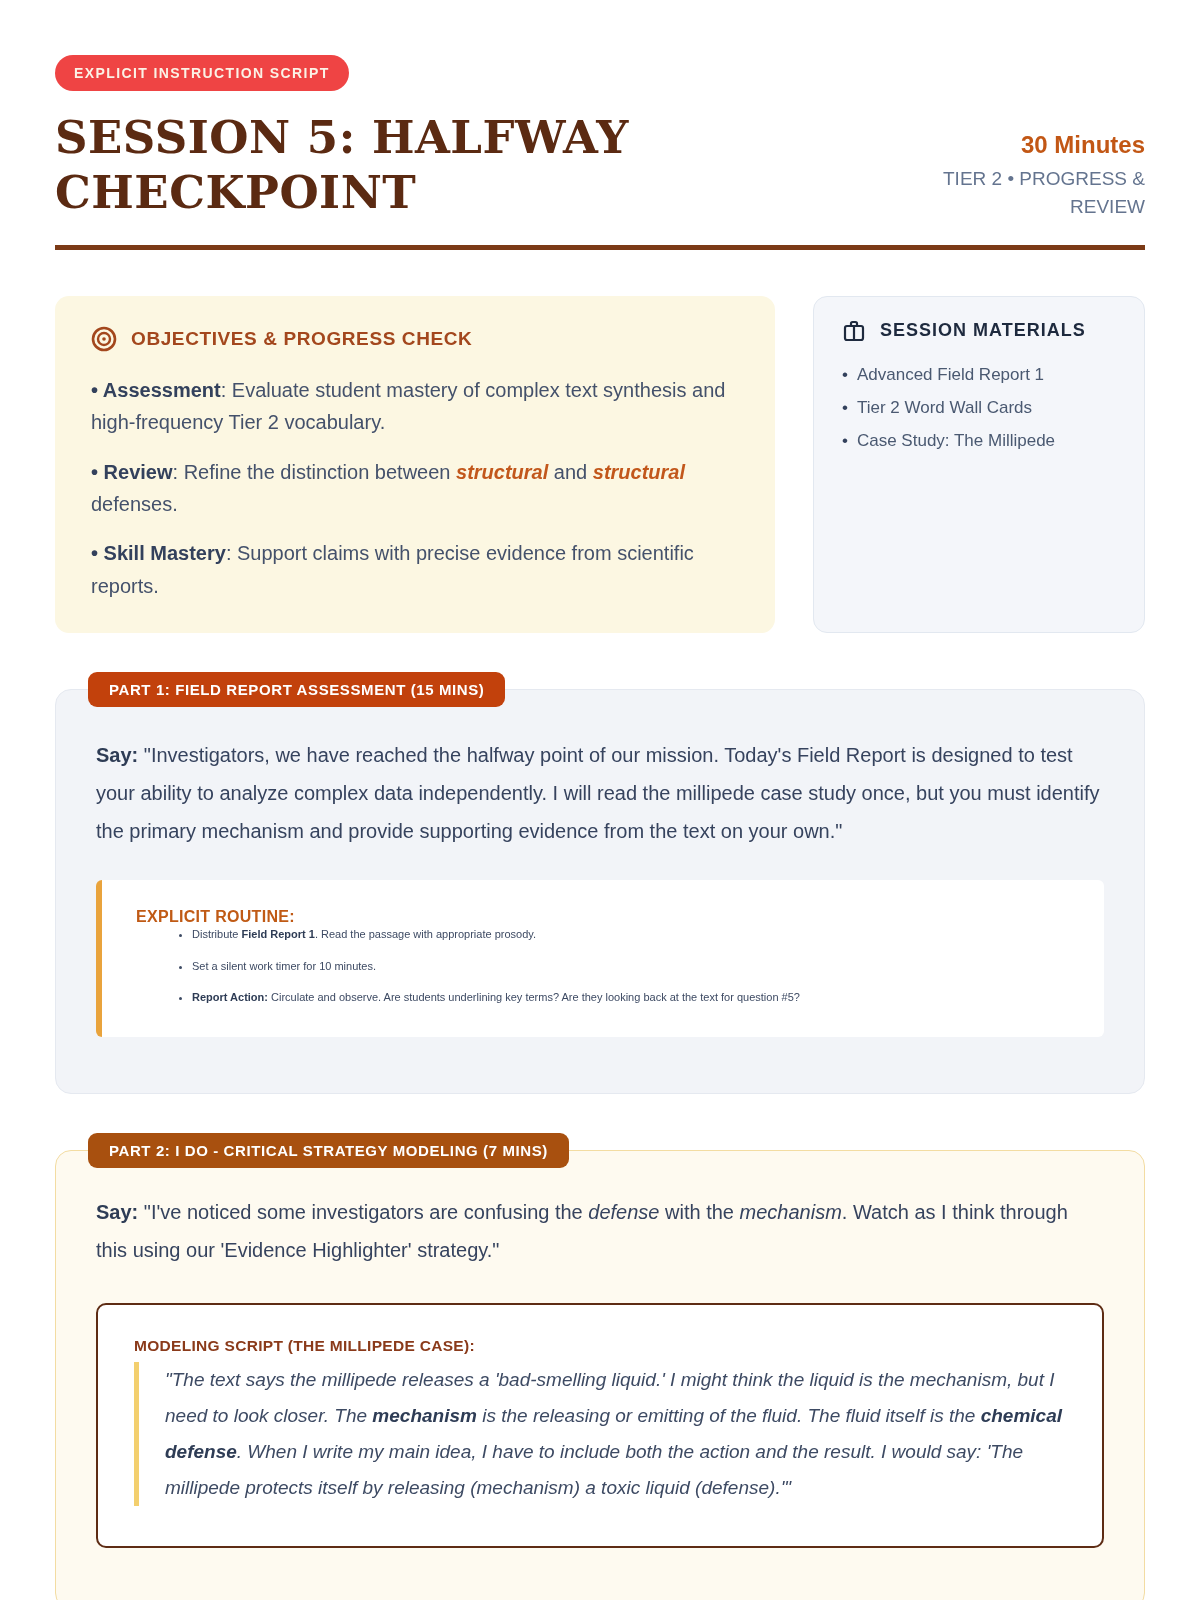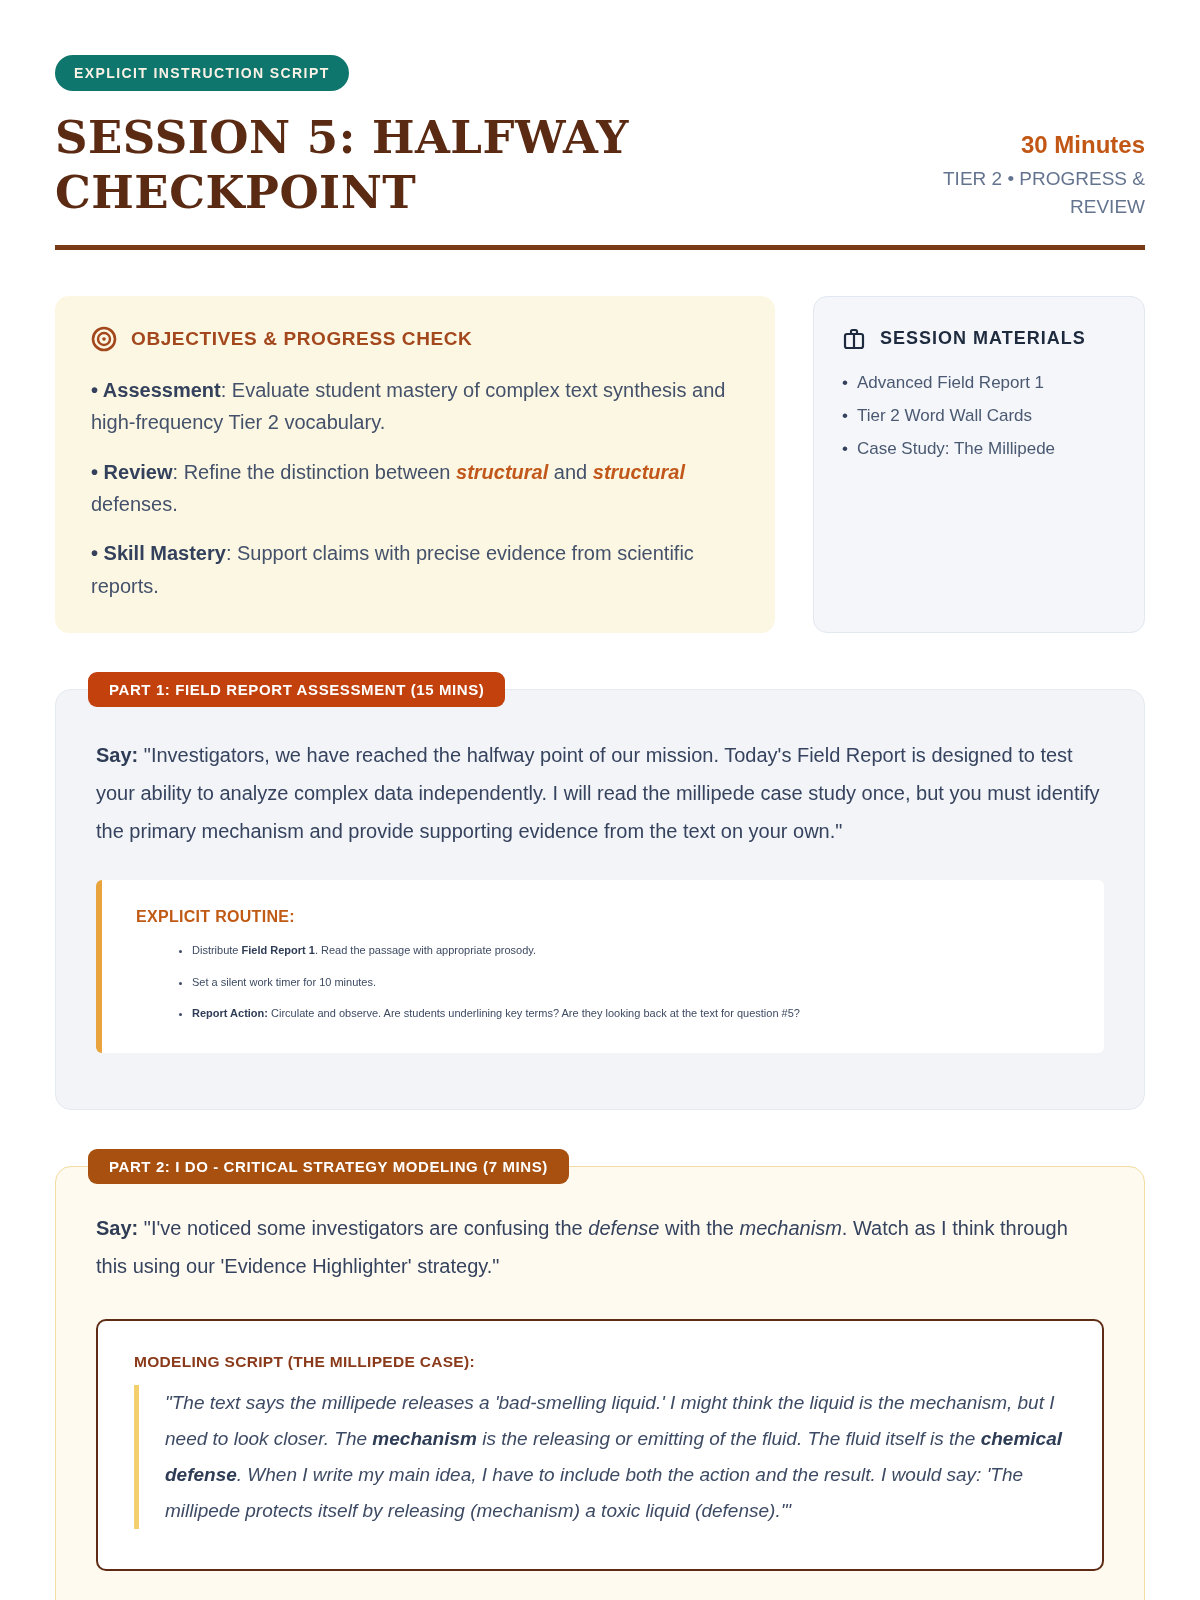--- a/index.html
+++ b/index.html
@@ -7,21 +7,21 @@
   body {
     width:1200px; height:1600px; overflow:hidden;
     font-family:"Liberation Sans", sans-serif;
     color:#44516B;
   }
   .page { padding:55px 55px 0 55px; }
 
   
   .badge {
     display:inline-block;
-    background:#0f766e; color:#FBF2E6;
+    background:#ef4444; color:#FBF2E6;
     font-size:14px; font-weight:700; letter-spacing:1.4px;
     padding:10px 19px; border-radius:22px;
   }
 
   
   .header-row { display:flex; justify-content:space-between; margin-top:20px; }
   .page-title {
     font-family:"DejaVu Serif", serif;
     font-size:45px; line-height:1.22; font-weight:700;
     color:#5B2A12; letter-spacing:0.5px; max-width:760px;
@@ -39,21 +39,21 @@
   }
   .card-header { display:flex; align-items:center; gap:14px; margin-bottom:22px; }
   .objectives .card-title { color:#A3471D; font-size:19px; font-weight:700; letter-spacing:0.6px; }
   .obj-item { font-size:20px; line-height:1.62; color:#44516B; margin-bottom:17px; }
   .obj-item .lbl { font-weight:700; color:#33415C; }
   .term { color:#C2571B; font-weight:700; font-style:italic; }
 
   .materials {
     width:332px; flex-shrink:0;
     background:#F4F6FA; border:1px solid #E2E8F0; border-radius:14px;
-    padding:30px 28px;
+    padding:22px 28px;
   }
   .materials .card-title { color:#1E2A3E; font-size:18px; font-weight:800; letter-spacing:1px; }
   .mat-item { font-size:17px; color:#4A5971; margin-bottom:13px; display:flex; gap:9px; }
   .mat-item .dot { color:#33415C; }
 
   
   .section { position:relative; margin-top:56px; }
   .pill {
     position:absolute; top:-17px; left:33px; z-index:2;
     color:#ffffff; font-size:15px; font-weight:700; letter-spacing:0.6px;
@@ -72,31 +72,31 @@
   }
   .say { font-size:20px; line-height:1.9; color:#36435E; }
   .say .lbl { font-weight:700; color:#2E3C55; }
   .say .it { font-style:italic;margin-top:47px; }
 
   .routine {
     margin-top:30px; background:#ffffff;
     border-left:6px solid #E9A33C; border-radius:6px;
     padding:28px 34px 16px 34px;
   }
-  .routine-title { font-size:16px; font-weight:700; color:#C05A15; letter-spacing:0.3px; margin-bottom:16px; }
+  .routine-title { font-size:16px; font-weight:700; color:#C05A15; letter-spacing:0.3px; }
   .routine ul { margin:0; padding-left:23px; }
   .routine li { font-size:11px; color:#3D4A63; line-height:1.5; margin-bottom:15px;margin-left:33px; }
   .routine li b { color:#2E3C55; }
 
   .modeling {
     margin-top:34px; background:#ffffff;
     border:2px solid #5E2C14; border-radius:10px;
     padding:32px 36px 40px 36px;
   }
-  .modeling-title { font-size:15.5px; font-weight:700; color:#8A3A1A; letter-spacing:0.3px; margin-bottom:14px; }
+  .modeling-title { font-size:15.5px; font-weight:700; color:#8A3A1A; letter-spacing:0.3px; margin-bottom:7px; }
   .quote {
     border-left:5px solid #F3CF6E; padding-left:26px;
     font-style:italic; font-size:19px; line-height:1.9; color:#3D4A63;
   }
   .quote b { color:#2E3C55; }
 
   .icon svg { display:block; }
 </style>
 </head>
 <body>

